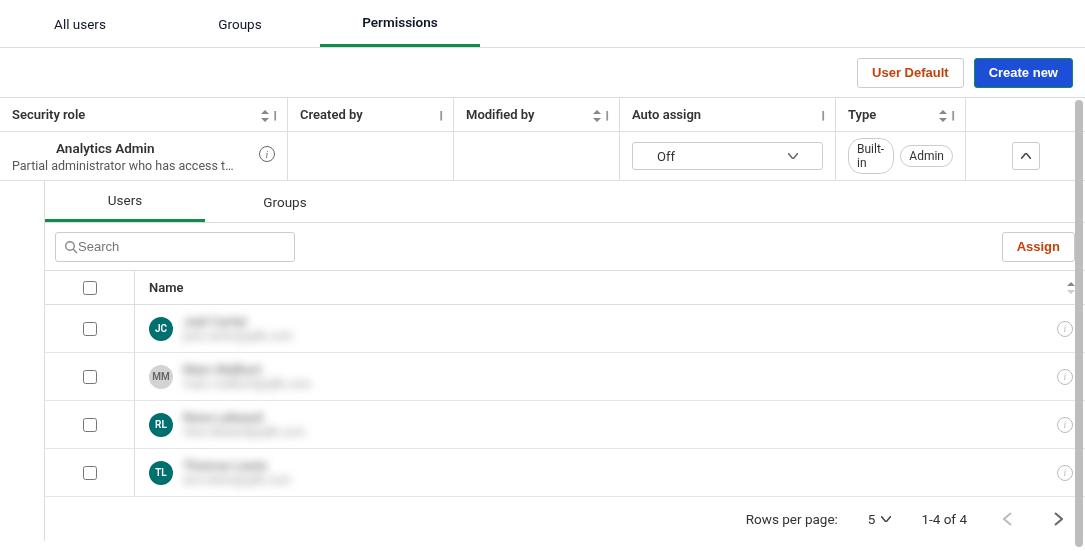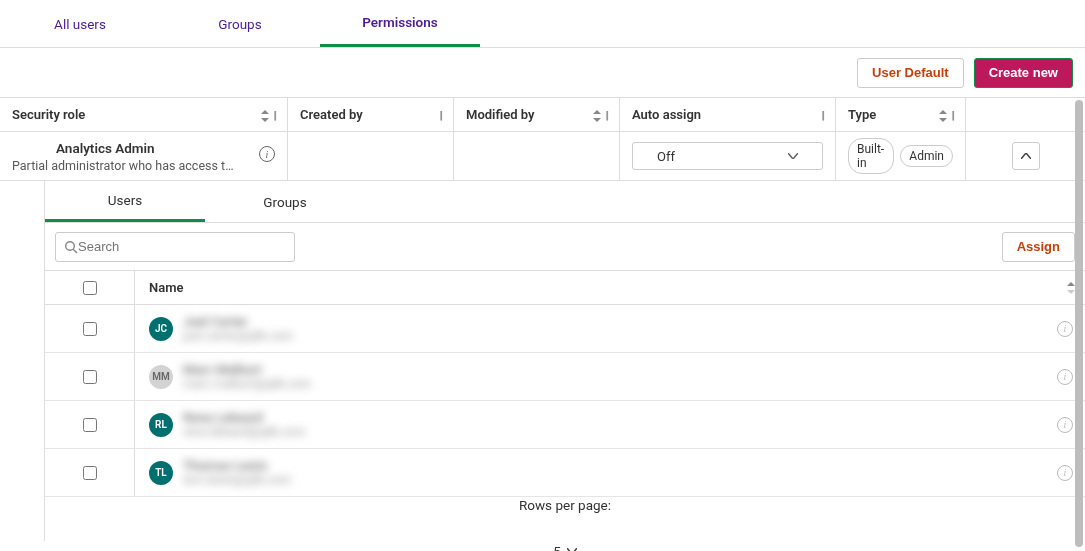--- a/index.html
+++ b/index.html
@@ -19,21 +19,21 @@
     height: 48px;
     border-bottom: 1px solid #ddd;
     background: #fff;
   }
   .top-tab {
     width: 160px;
     display: flex;
     align-items: center;
     justify-content: center;
     font-size: 13.5px;
-    color: #4c1d95;
+    color: #0f172a;
     cursor: pointer;
   }
   .top-tab.active {
     font-weight: 600;
     border-bottom: 3px solid #0f8e4a;
   }
   
   .action-bar {
     height: 50px;
     border-bottom: 1px solid #ddd;
@@ -50,21 +50,21 @@
     height: 30px;
     padding: 0 14px;
     font-size: 13px;
     font-weight: 600;
     cursor: pointer;
     color: #c2410c;
     display: inline-flex;
     align-items: center;
   }
   .btn-primary {
-    background: #be185d;
+    background: #1d4ed8;
     border-color: #0f8e4a;
     color: #fff;
   }
   
   .cols {
     display: flex;
     border-bottom: 1px solid #ddd;
     font-weight: 600;
   }
   .col {
@@ -229,22 +229,21 @@
     display: flex; align-items: center; justify-content: center;
     font-size: 10px; font-style: italic; font-family: Georgia, serif;
     color: #bbb; cursor: pointer;
   }
   
   .pager {
     display: flex; height: 44px; align-items: center;
     padding: 0 16px;
     font-size: 13.5px;
     gap: 30px;
-    justify-content: space-between;
-    flex-direction: column;
+    justify-content: flex-end;
   }
   .pager .navbtn { color: #bbb; font-size: 18px; cursor: pointer; padding: 0 6px;}
   .pager .navbtn.enabled { color: #444; }
   .pager .pgselect { display: flex; align-items: center; gap: 6px; cursor: pointer;}
   .chev { font-size: 10px; }
   
   .scrollbar {
     position: absolute;
     right: 2px; top: 100px; bottom: 4px;
     width: 8px;

